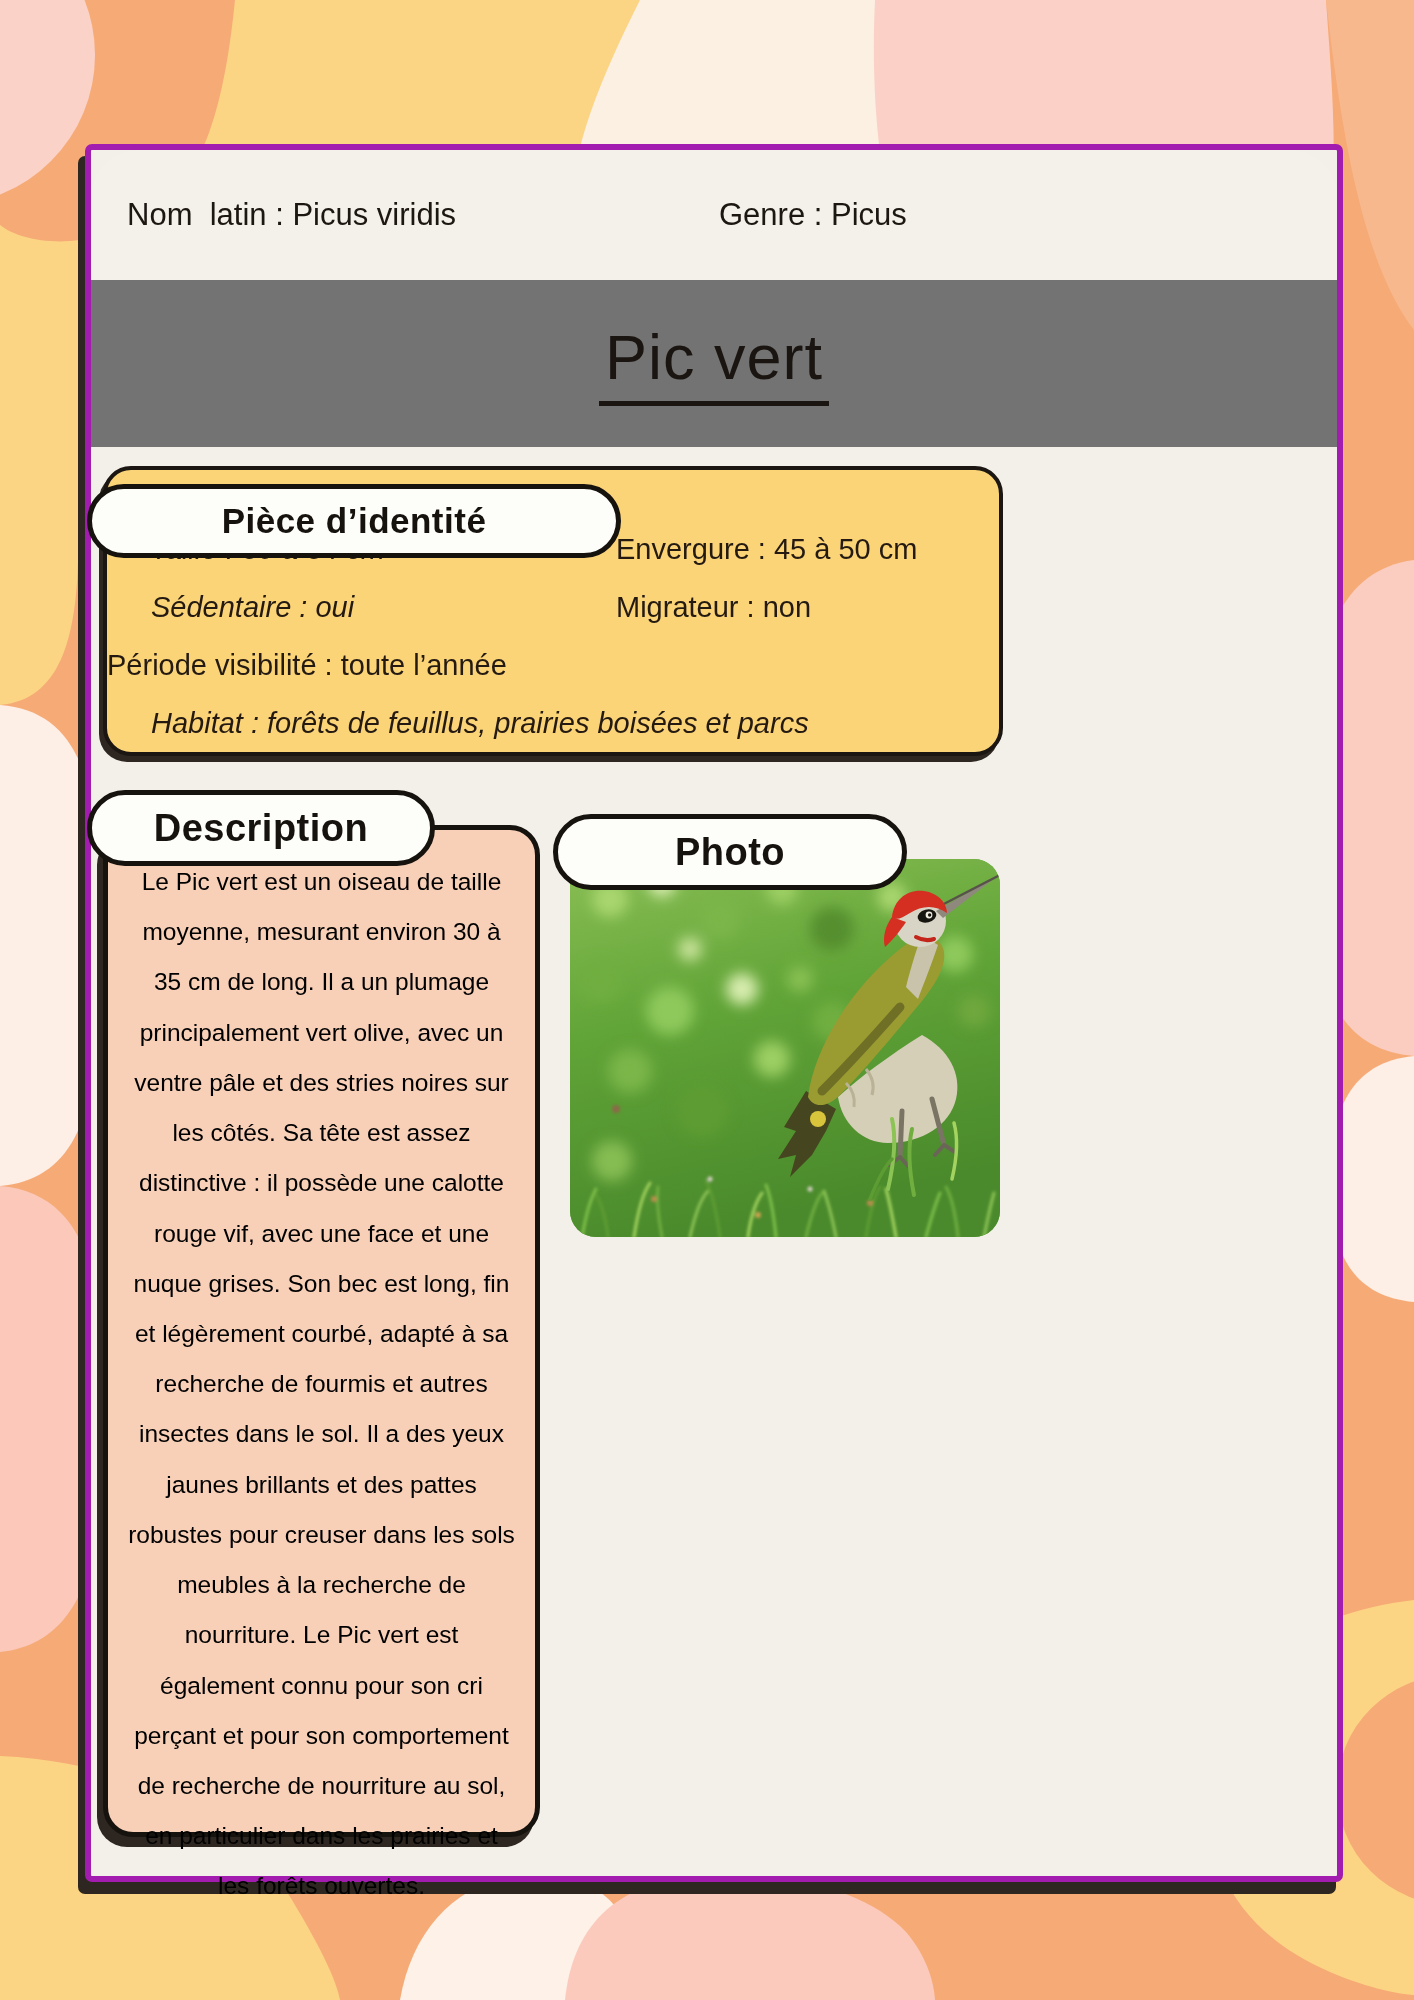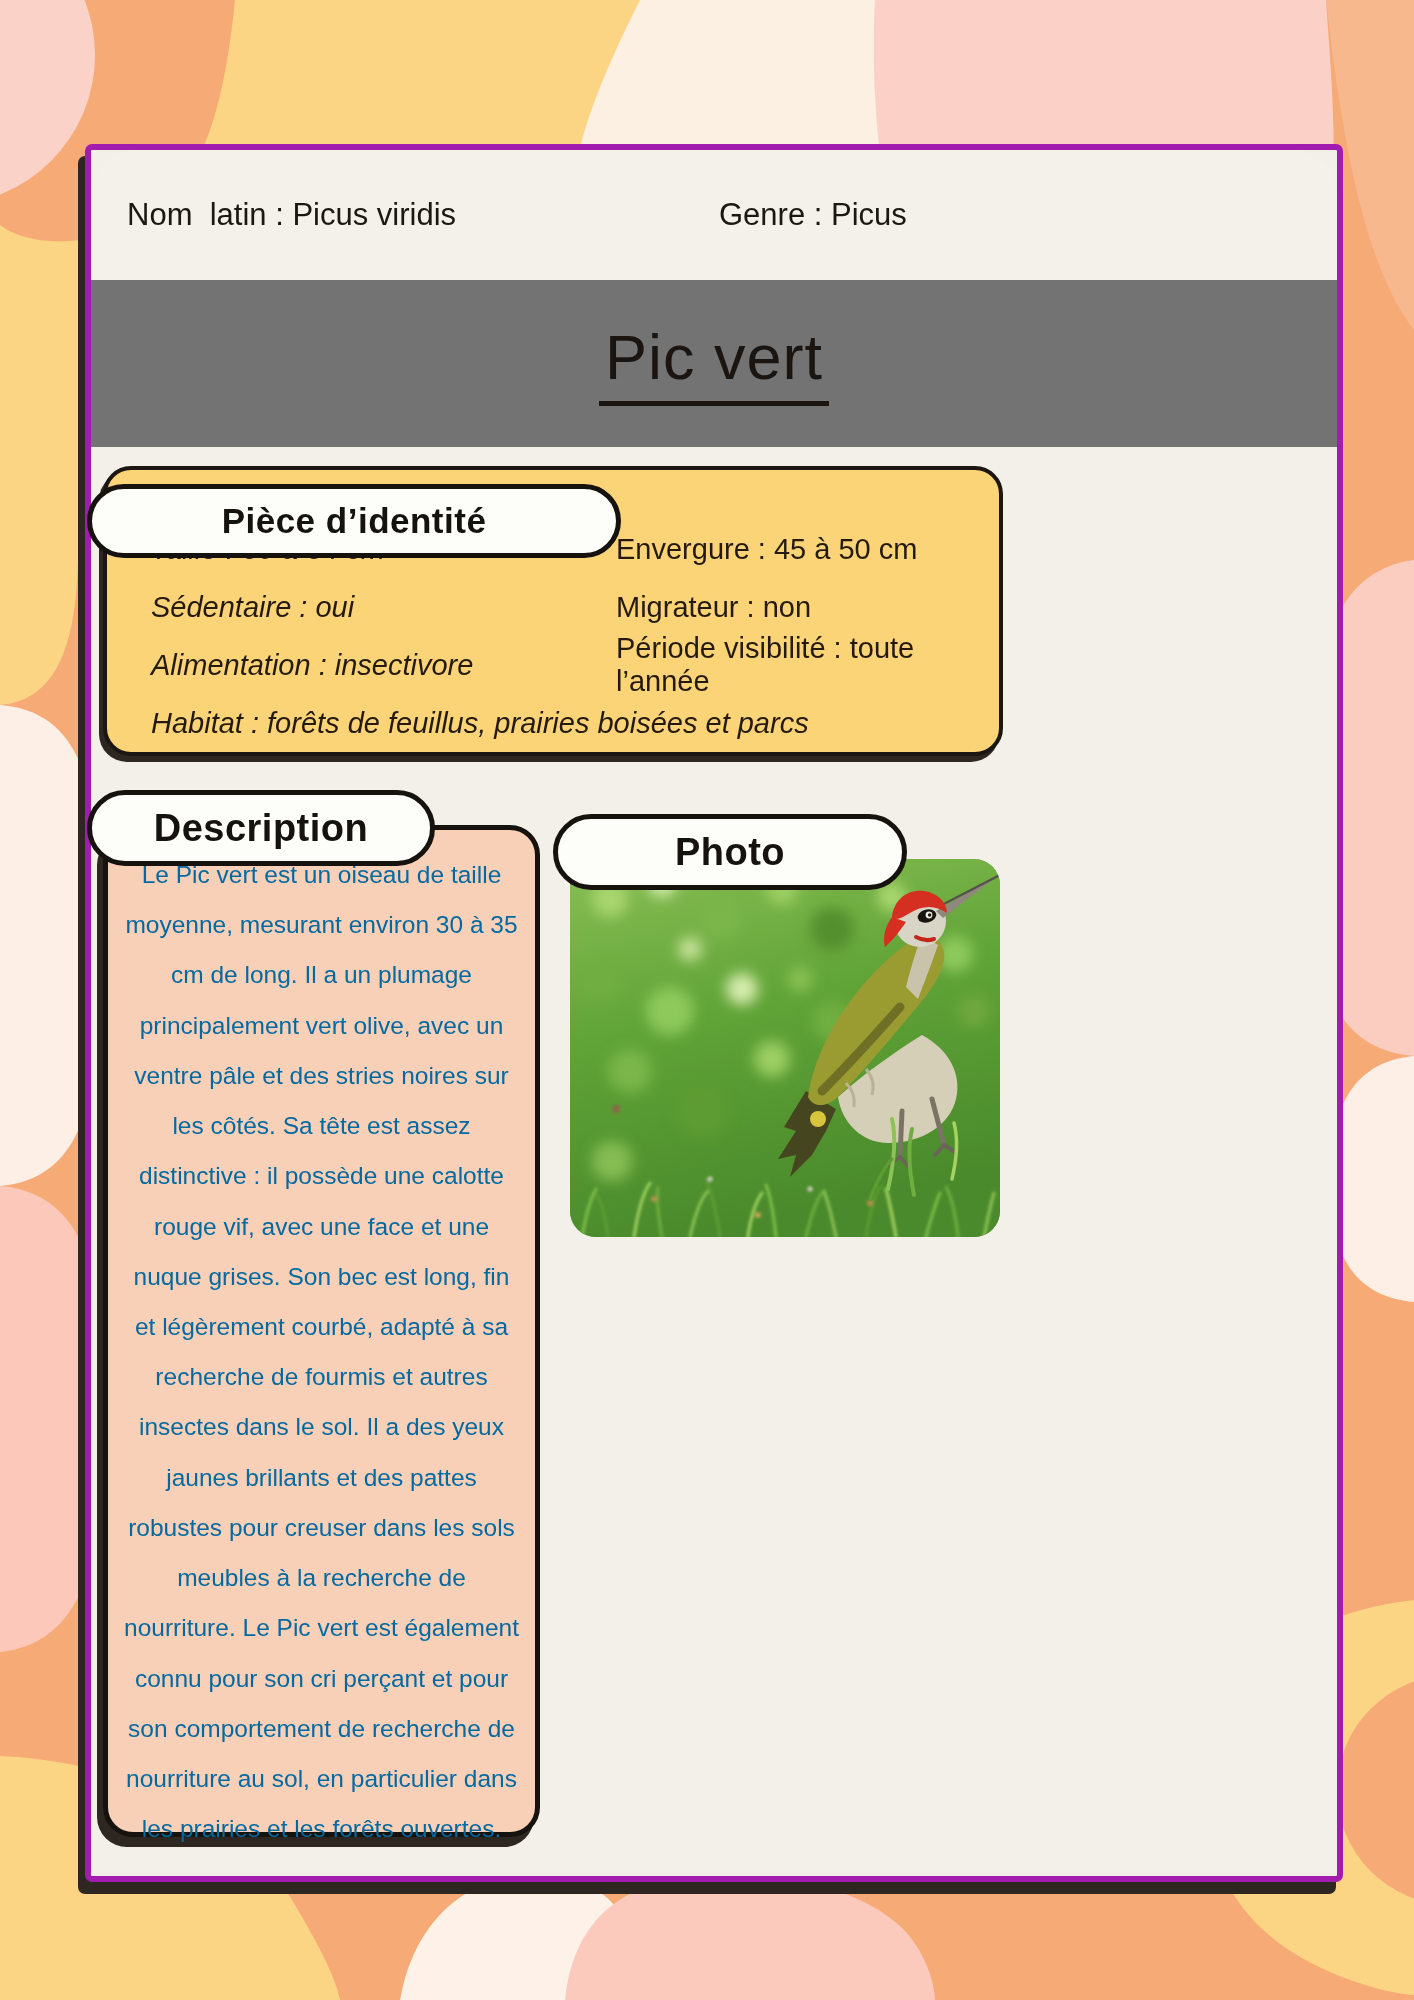--- a/index.html
+++ b/index.html
@@ -48,21 +48,21 @@
   .id-right{flex:1;}
   .id-full{padding-left:44px;font-style:italic;}
 
   .desc-box{
     position:absolute;left:12px;top:675px;width:437px;height:1012px;
     background:#f8cfb7;border:5px solid #16120e;border-radius:30px;
     box-shadow:-6px 10px 0 #2e2721;z-index:4;box-sizing:border-box;
     padding:20px 12px 0 12px;
   }
   .desc-box p{
-    margin:0;text-align:center;font-size:24.5px;line-height:2.05;color:#0369a1;
+    margin:7px;text-align:center;font-size:24.5px;line-height:2.05;color:#000000;
   }
 
   .photo{
     position:absolute;left:479px;top:709px;width:430px;height:378px;
     border-radius:26px;overflow:hidden;z-index:3;background:#5ea137;
   }
   .photo svg{display:block;}
 </style>
 </head>
 <body>
@@ -103,21 +103,20 @@
     <div class="identity-box">
       <div class="id-row">
         <span class="id-left">Taille : 30 à 34 cm</span>
         <span class="id-right">Envergure : 45 à 50 cm</span>
       </div>
       <div class="id-row">
         <span class="id-left">Sédentaire : oui</span>
         <span class="id-right">Migrateur : non</span>
       </div>
       <div class="id-row">
-        <span class="id-left">Alimentation : insectivore</span>
         <span class="id-right">Période visibilité : toute l’année</span>
       </div>
       <div class="id-row">
         <span class="id-full">Habitat : forêts de feuillus, prairies boisées et parcs</span>
       </div>
     </div>
 
     <div class="pill pill-desc">
       <span>Description</span>
     </div>

